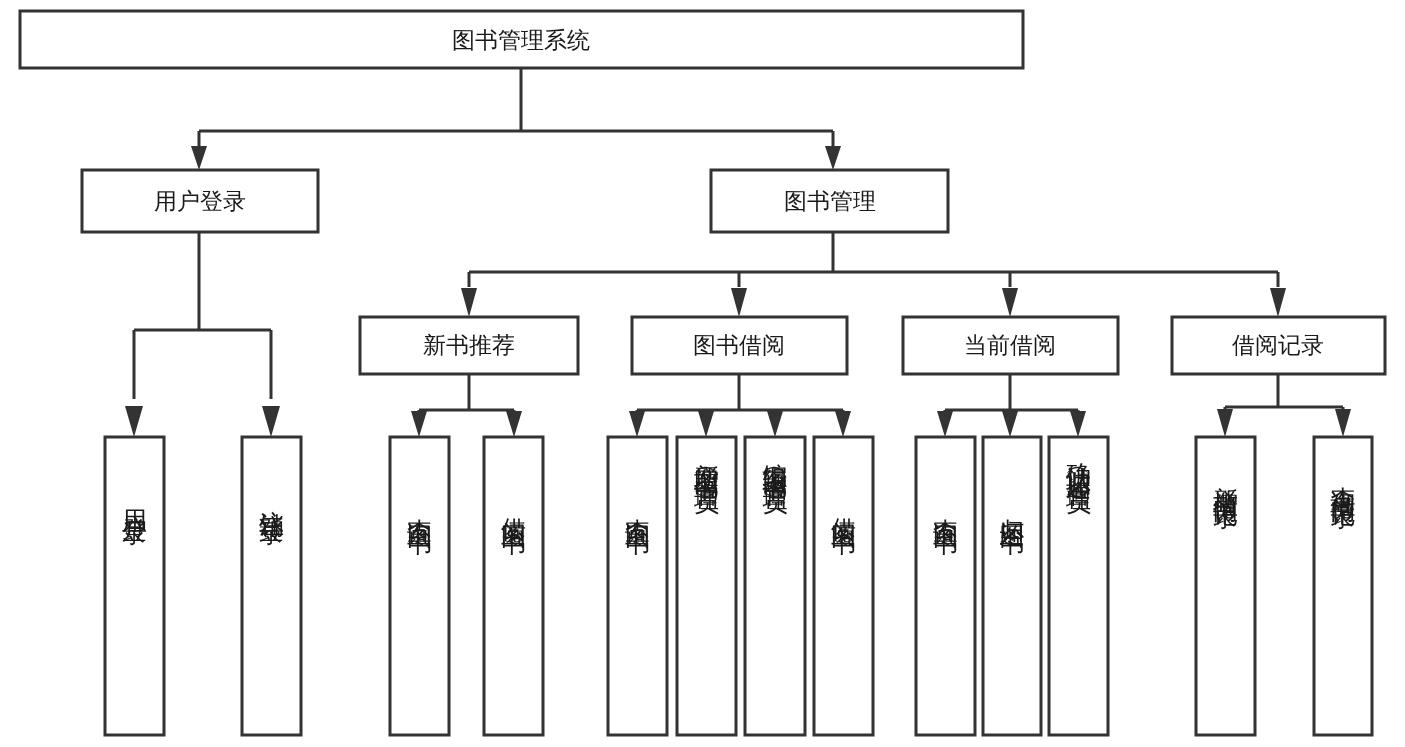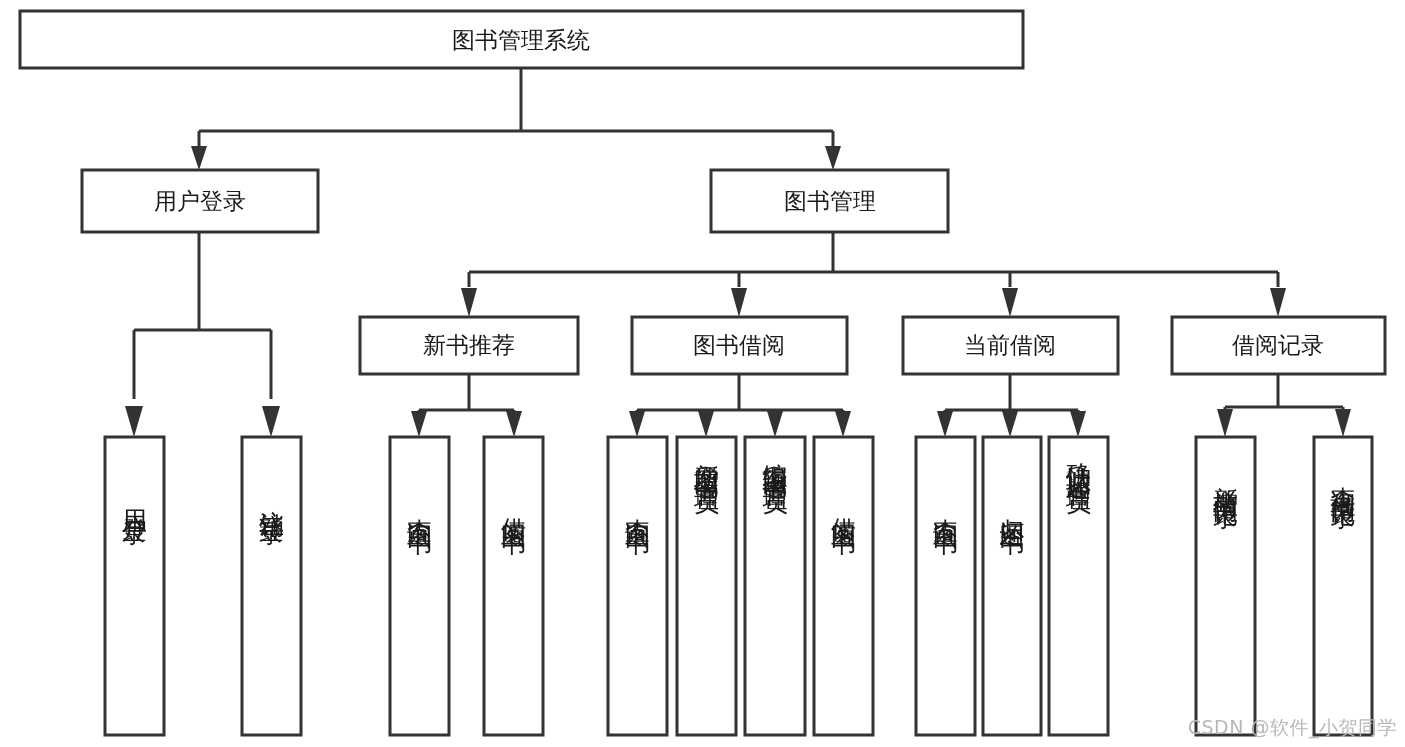--- a/index.html
+++ b/index.html
@@ -244,15 +244,14 @@
     <span class="leaf-label">确认归还（管理员）</span>
   </div>
 
   <div class="leaf-label-wrap" style="left:1196px; top:466px; width:59px; height:265px;">
     <span class="leaf-label">新增借阅记录</span>
   </div>
   <div class="leaf-label-wrap" style="left:1314px; top:466px; width:58px; height:265px;">
     <span class="leaf-label">查询借阅记录</span>
   </div>
 
-  <div class="watermark">CSDN @软件_小贺同学</div>
 
 </div>
 
 </body></html>

